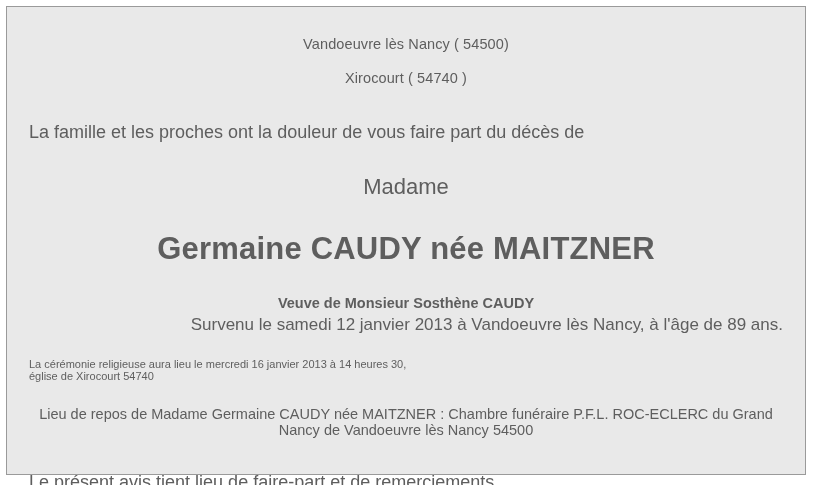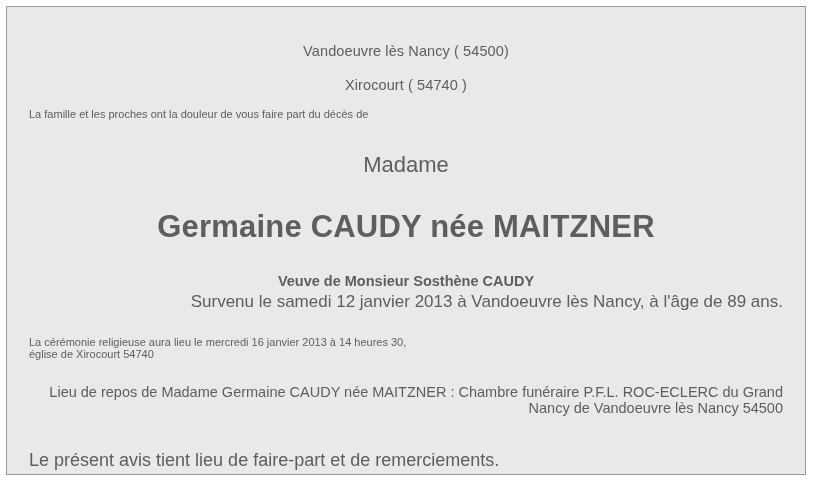--- a/index.html
+++ b/index.html
@@ -28,26 +28,26 @@
   .line {
     margin: 0;
     line-height: 1.35;
   }
 
   .loc {
     font-size: 14.5px;
     text-align: center;
     letter-spacing: 0.1px;
   }
-  .loc.first { margin-top: 17px; }
+  .loc.first { margin-top: 10px; }
   .loc.second { margin-top: 14px; }
 
   .intro {
-    font-size: 11px;
-    margin-top: 12px;
+    font-size: 18px;
+    margin-top: 32px;
     text-align: left;
   }
 
   .madame {
     font-size: 22px;
     margin-top: 28px;
     text-align: center;
     color: #5e5e5e;
   }
 
@@ -74,21 +74,21 @@
 
   .ceremony {
     font-size: 11px;
     text-align: left;
     margin-top: 22px;
   }
   .ceremony .sub { display: block; }
 
   .resting {
     font-size: 14.5px;
-    text-align: right;
+    text-align: center;
     margin-top: 24px;
   }
   .resting .sub { display: block; }
 
   .thanks {
     font-size: 18px;
     text-align: left;
     margin-top: 32px;
   }
 </style>

